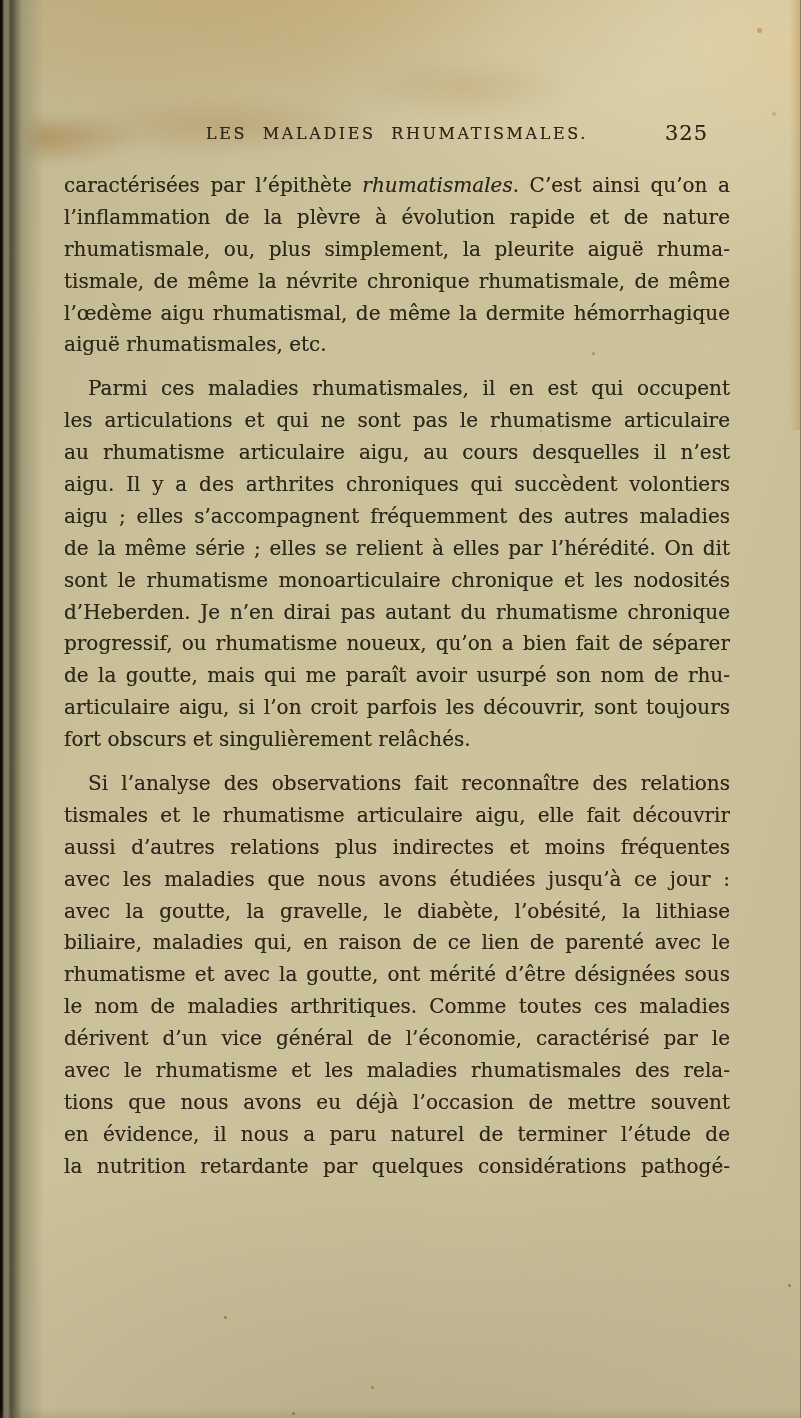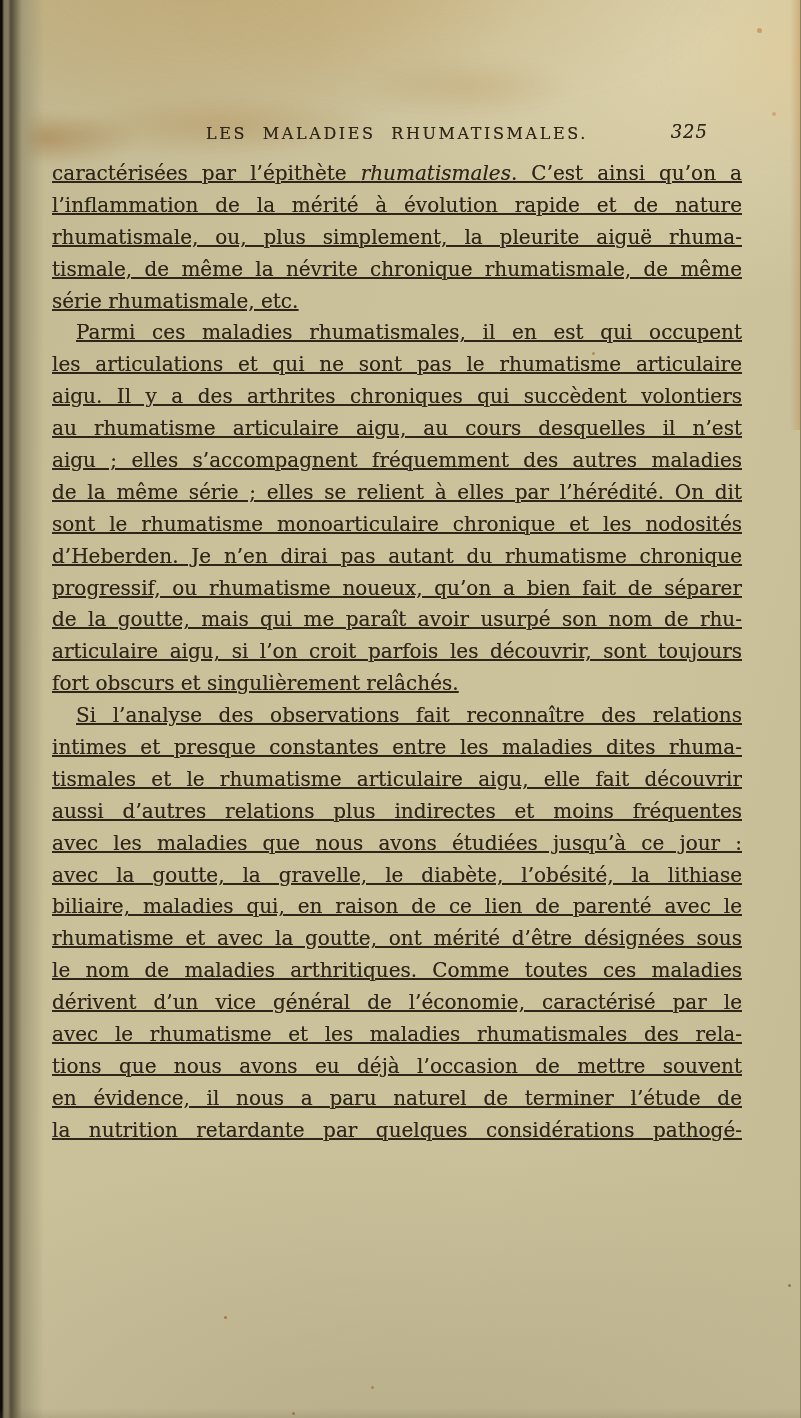--- a/index.html
+++ b/index.html
@@ -34,29 +34,29 @@
     background:linear-gradient(270deg, rgba(186,143,82,0.45), rgba(186,143,82,0)); }
   .bottom-edge { position:absolute; left:0; bottom:0; width:100%; height:10px; pointer-events:none;
     background:linear-gradient(0deg, rgba(110,100,72,0.18), rgba(110,100,72,0)); }
 
   .header { position:absolute; left:52px; top:121px; width:690px; height:28px; color:var(--ink,#2e2619); }
   .running-title {
     position:absolute; left:50%; top:3px; transform:translateX(-50%);
     font-size:16px; letter-spacing:2.6px; word-spacing:8px; white-space:nowrap;
     text-shadow:0 0 0.5px rgba(46,38,25,0.6);
   }
-  .page-number { position:absolute; right:34px; top:0px; font-size:18px; letter-spacing:1px;
-    text-shadow:0 0 0.5px rgba(46,38,25,0.6);font-style:italic; }
+  .page-number { position:absolute; right:34px; top:0px; font-size:21px; letter-spacing:1px;
+    text-shadow:0 0 0.5px rgba(46,38,25,0.6); }
 
   .textblock {
     position:absolute; left:52px; top:158px; width:690px;
     color:var(--ink,#2e2619); font-size:20px; line-height:31.9px;
     text-shadow:0 0 0.5px rgba(46,38,25,0.55);
   }
-  .paragraph { margin:0;text-decoration:underline; }
+  .paragraph { margin:12px; }
   .line { height:31.9px; overflow:hidden; text-align:justify; }
   .line.jl { text-align-last:justify; }
   .line.indent { text-indent:24px; }
   .it { font-style:italic; }
   .speck { position:absolute; border-radius:50%; pointer-events:none; }
 </style>
 </head>
 <body>
 
 <div class="page">
@@ -71,42 +71,42 @@
   <div class="bottom-edge"></div>
 
   <div class="header">
     <div class="running-title">LES MALADIES RHUMATISMALES.</div>
     <div class="page-number">325</div>
   </div>
 
   <div class="textblock">
       <div class="paragraph">
         <div class="line jl"><span>caractérisées par l’épithète </span><span class="it">rhumatismales</span><span>. C’est ainsi qu’on a</span></div>
-        <div class="line jl">l’inflammation de la mérité à évolution rapide et de nature</div>
+        <div class="line jl">l’inflammation de la plèvre à évolution rapide et de nature</div>
         <div class="line jl">rhumatismale, ou, plus simplement, la pleurite aiguë rhuma-</div>
         <div class="line jl">tismale, de même la névrite chronique rhumatismale, de même</div>
-        <div class="line">série rhumatismale, etc.</div>
+        <div class="line jl">l’œdème aigu rhumatismal, de même la dermite hémorrhagique</div>
+        <div class="line">aiguë rhumatismales, etc.</div>
       </div>
       <div class="paragraph">
         <div class="line jl indent">Parmi ces maladies rhumatismales, il en est qui occupent</div>
         <div class="line jl">les articulations et qui ne sont pas le rhumatisme articulaire</div>
+        <div class="line jl">au rhumatisme articulaire aigu, au cours desquelles il n’est</div>
         <div class="line jl">aigu. Il y a des arthrites chroniques qui succèdent volontiers</div>
-        <div class="line jl">au rhumatisme articulaire aigu, au cours desquelles il n’est</div>
         <div class="line jl">aigu ; elles s’accompagnent fréquemment des autres maladies</div>
         <div class="line jl">de la même série ; elles se relient à elles par l’hérédité. On dit</div>
         <div class="line jl">sont le rhumatisme monoarticulaire chronique et les nodosités</div>
         <div class="line jl">d’Heberden. Je n’en dirai pas autant du rhumatisme chronique</div>
         <div class="line jl">progressif, ou rhumatisme noueux, qu’on a bien fait de séparer</div>
         <div class="line jl">de la goutte, mais qui me paraît avoir usurpé son nom de rhu-</div>
         <div class="line jl">articulaire aigu, si l’on croit parfois les découvrir, sont toujours</div>
         <div class="line">fort obscurs et singulièrement relâchés.</div>
       </div>
       <div class="paragraph">
         <div class="line jl indent">Si l’analyse des observations fait reconnaître des relations</div>
-        <div class="line jl">intimes et presque constantes entre les maladies dites rhuma-</div>
         <div class="line jl">tismales et le rhumatisme articulaire aigu, elle fait découvrir</div>
         <div class="line jl">aussi d’autres relations plus indirectes et moins fréquentes</div>
         <div class="line jl">avec les maladies que nous avons étudiées jusqu’à ce jour :</div>
         <div class="line jl">avec la goutte, la gravelle, le diabète, l’obésité, la lithiase</div>
         <div class="line jl">biliaire, maladies qui, en raison de ce lien de parenté avec le</div>
         <div class="line jl">rhumatisme et avec la goutte, ont mérité d’être désignées sous</div>
         <div class="line jl">le nom de maladies arthritiques. Comme toutes ces maladies</div>
         <div class="line jl">dérivent d’un vice général de l’économie, caractérisé par le</div>
         <div class="line jl">avec le rhumatisme et les maladies rhumatismales des rela-</div>
         <div class="line jl">tions que nous avons eu déjà l’occasion de mettre souvent</div>

